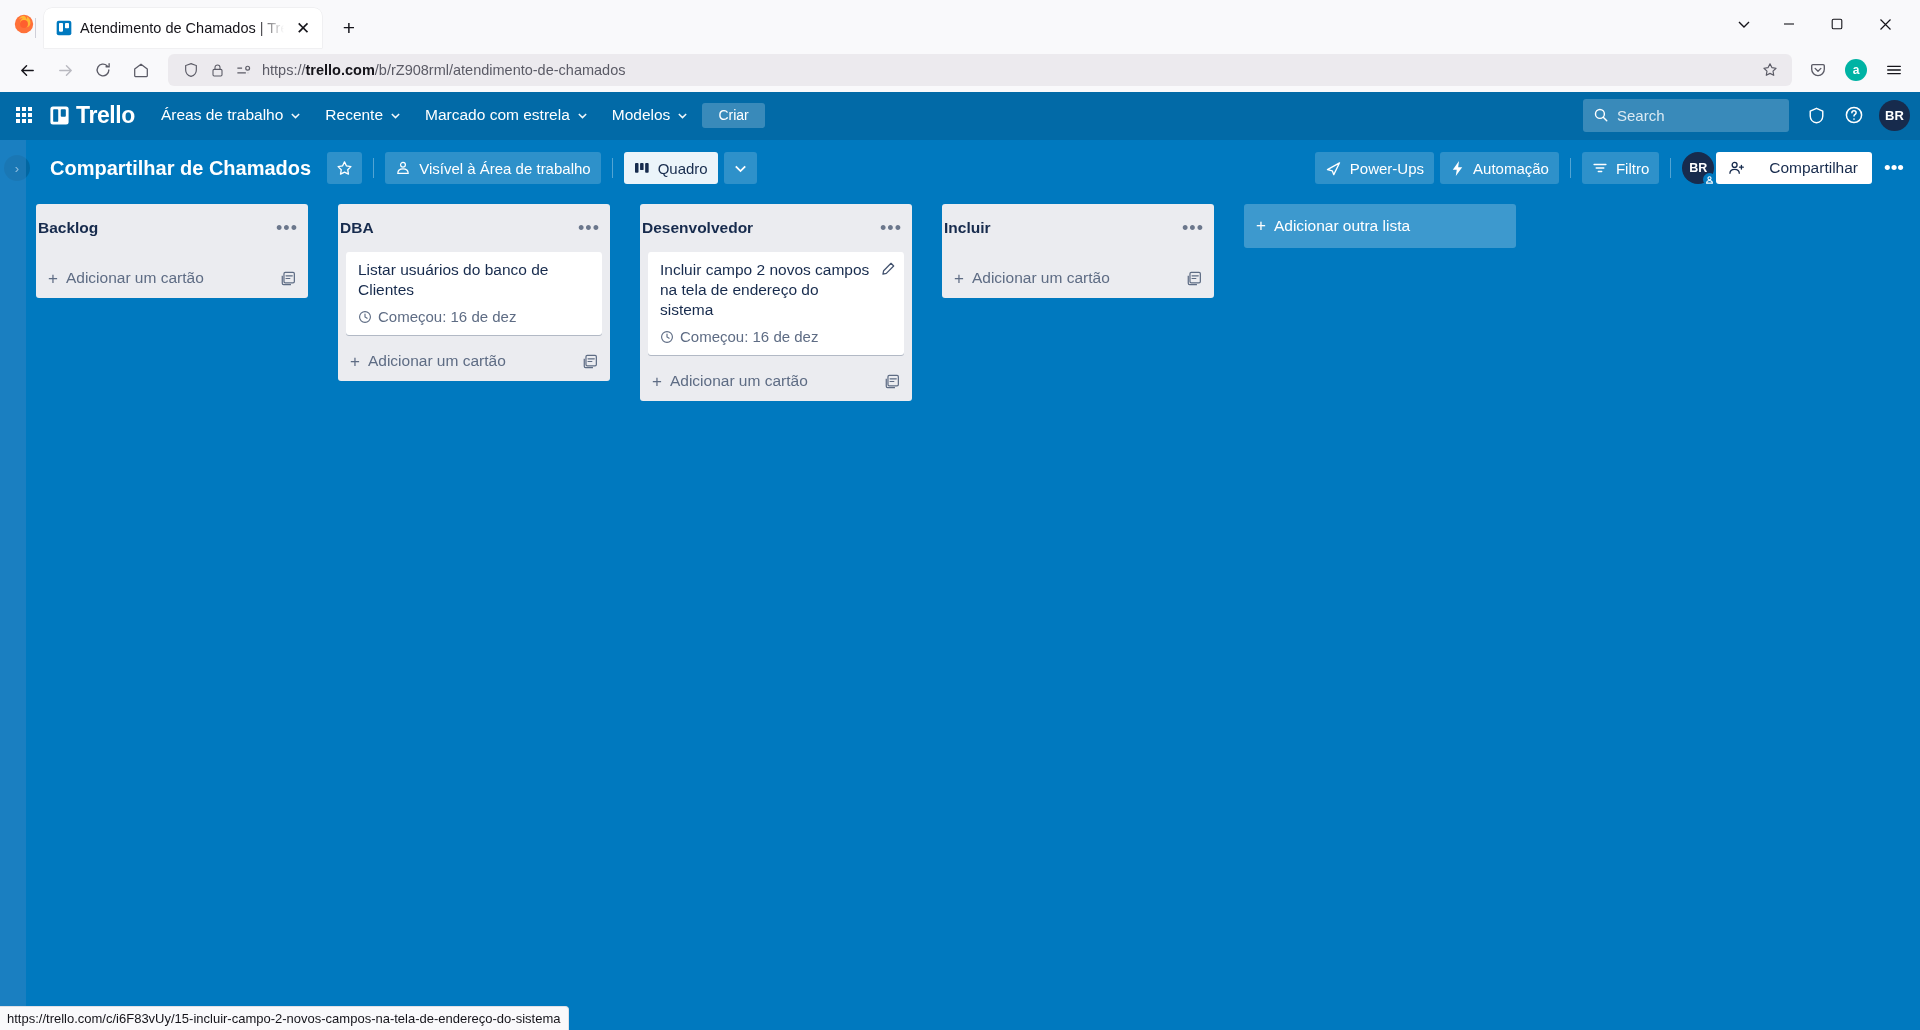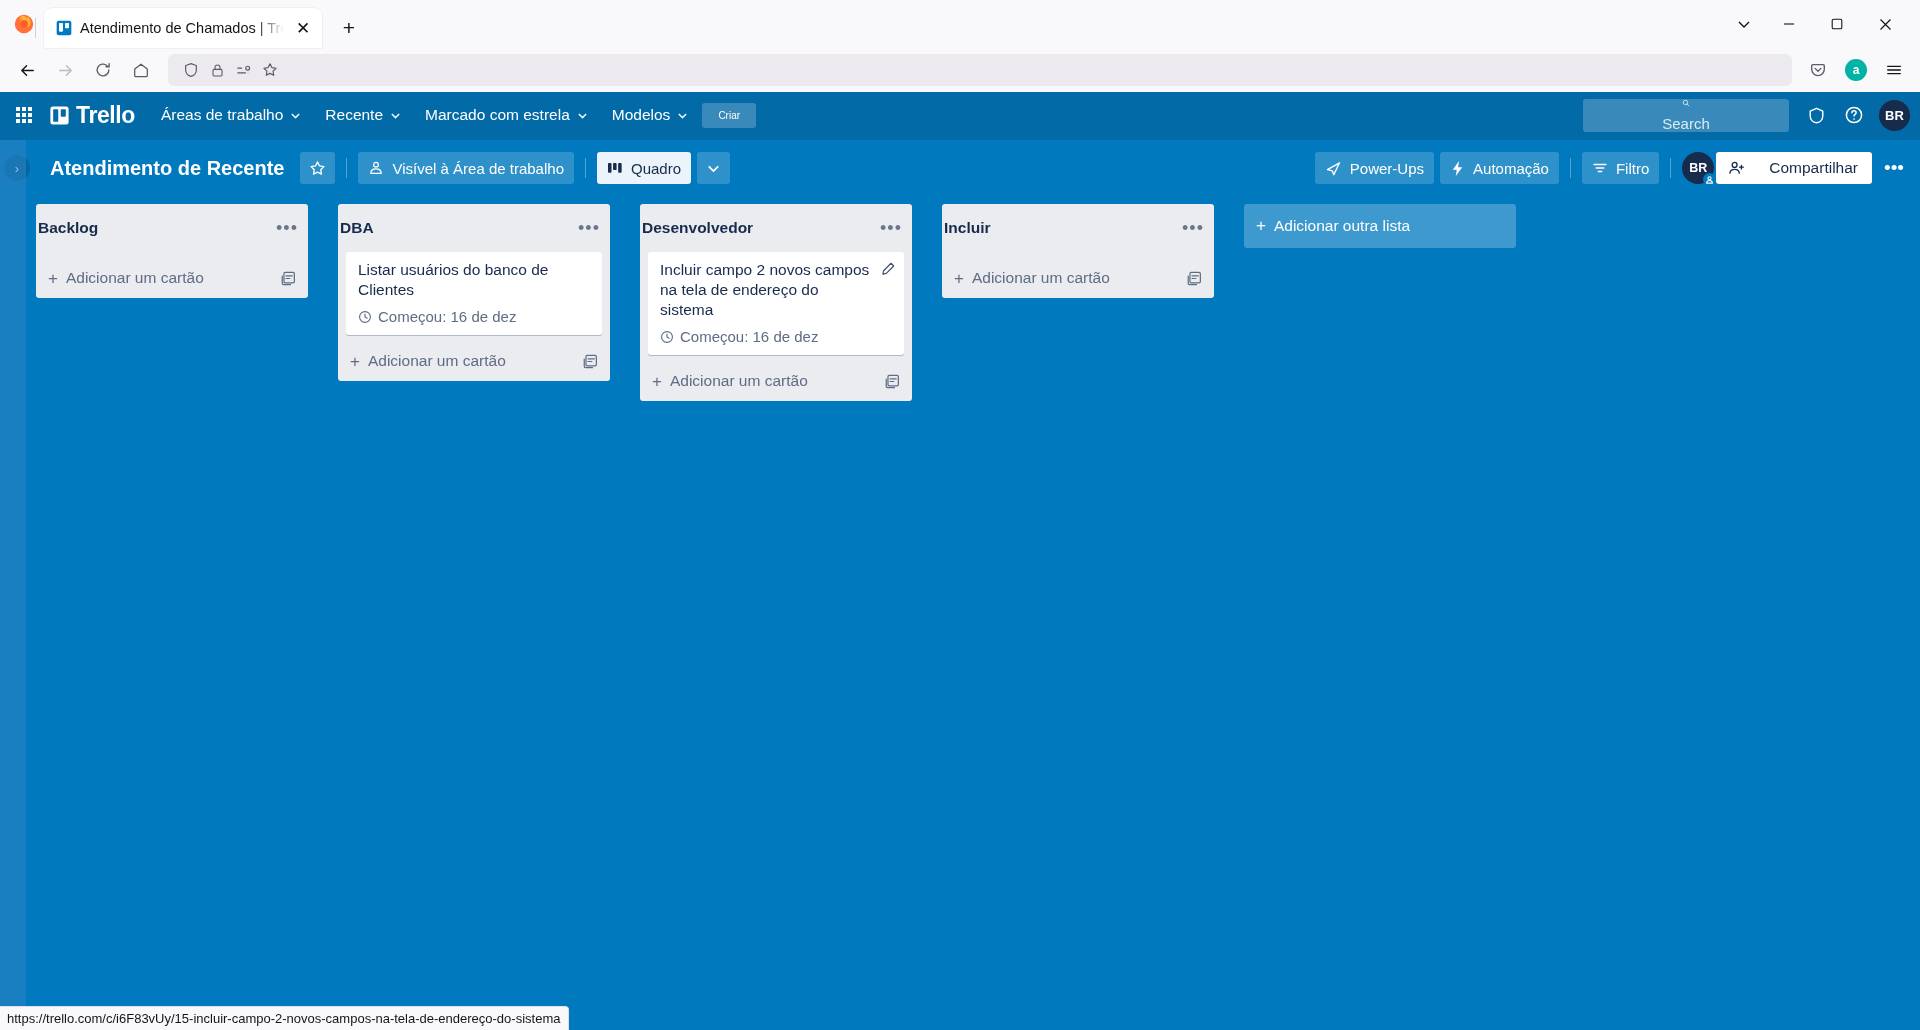--- a/index.html
+++ b/index.html
@@ -90,27 +90,27 @@
   .brand-mark { width: 19px; height: 19px; }
   .brand-text { color:#fff; font-size: 23px; font-weight: 700; letter-spacing: -0.4px; }
 
   .nav-item {
     display:flex; align-items:center; gap:7px; height: 32px; padding: 0 10px; border-radius: 3px;
     color:#fff; font-size: 15.5px; white-space: nowrap;
   }
   .nav-item .chev { font-size: 11px; opacity: .95; }
   .nav-create {
     background: rgba(255,255,255,.22); color:#fff; height: 25px; padding: 0 16px; border-radius: 3px;
-    display:flex; align-items:center; font-size: 10px;
+    display:flex; align-items:center; font-size: 14px;
   }
   .nav-spacer { flex: 1; }
 
   .search-box {
     width: 206px; height: 33px; background: rgba(255,255,255,.22); border-radius: 3px;
-    display:flex; align-items:center; gap: 8px; padding: 0 10px; margin-right: 6px; flex-direction: column;
+    display:flex; align-items:center; gap: 8px; padding: 0 10px; margin-right: 6px;
   }
   .search-box .ph { color: rgba(255,255,255,.82); font-size: 15px; }
   .nav-icon-btn { width: 34px; height: 34px; display:flex; align-items:center; justify-content:center; color:#fff; }
   .nav-user {
     width: 31px; height: 31px; border-radius: 50%; background:#172B4D; color:#fff;
     display:flex; align-items:center; justify-content:center; font-size: 13px; font-weight: 700; margin-left: 4px;
   }
 
   
   .board-area { flex: 1; background: #0079BF; display: flex; flex-direction: column; position: relative; }
@@ -285,20 +285,21 @@
             <path d="M6 7.6V5.4a3 3 0 1 1 6 0v2.2"></path>
           </svg>
       </span>
       <span class="url-ico">
         <svg width="17" height="17" viewBox="0 0 18 18" fill="none" stroke="currentColor" stroke-width="1.3">
             <path d="M2.5 11.5h9M2.5 6.5h5"></path>
             <circle cx="13.4" cy="6.5" r="2"></circle>
             <circle cx="14" cy="11.5" r="0.1"></circle>
           </svg>
       </span>
+      <span class="url-text"><span>https://</span><b>trello.com</b><span>/b/rZ908rml/atendimento-de-chamados</span></span>
       <span class="url-star">
         <svg width="16" height="16" viewBox="0 0 18 18" fill="none" stroke="currentColor" stroke-width="1.3" stroke-linejoin="round">
             <path d="M9 2l2.1 4.3 4.7.7-3.4 3.3.8 4.7L9 12.8l-4.2 2.2.8-4.7L2.2 7l4.7-.7z"></path>
           </svg>
       </span>
     </div>
 
     <div class="nav-right">
       <div class="navbtn">
         <svg width="18" height="18" viewBox="0 0 20 20" fill="none" stroke="#5b5b66" stroke-width="1.5">
@@ -391,21 +392,21 @@
         </svg>
     </div>
     <div class="nav-user">BR</div>
   </div>
 
   <div class="board-area">
     <div class="leftrail"></div>
 
     <div class="board-header">
       <div class="sidebar-toggle">›</div>
-      <div class="board-title">Atendimento de Recente</div>
+      <div class="board-title">Compartilhar de Chamados</div>
 
       <div class="hdr-btn icon-only">
         <svg width="17" height="17" viewBox="0 0 18 18" fill="none" stroke="#fff" stroke-width="1.4" stroke-linejoin="round">
             <path d="M9 2l2.1 4.3 4.7.7-3.4 3.3.8 4.7L9 12.8l-4.2 2.2.8-4.7L2.2 7l4.7-.7z"></path>
           </svg>
       </div>
       <div class="hdr-sep"></div>
 
       <div class="hdr-btn">
         <svg width="16" height="16" viewBox="0 0 18 18" fill="none" stroke="#fff" stroke-width="1.4">

